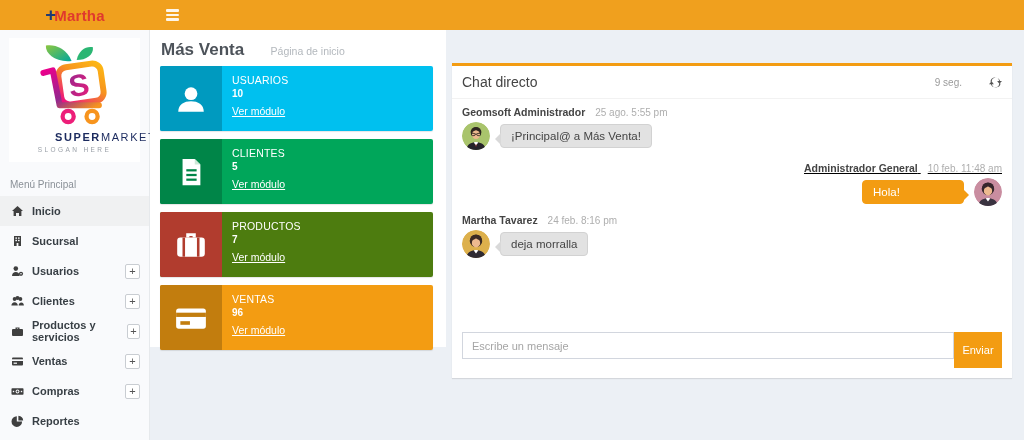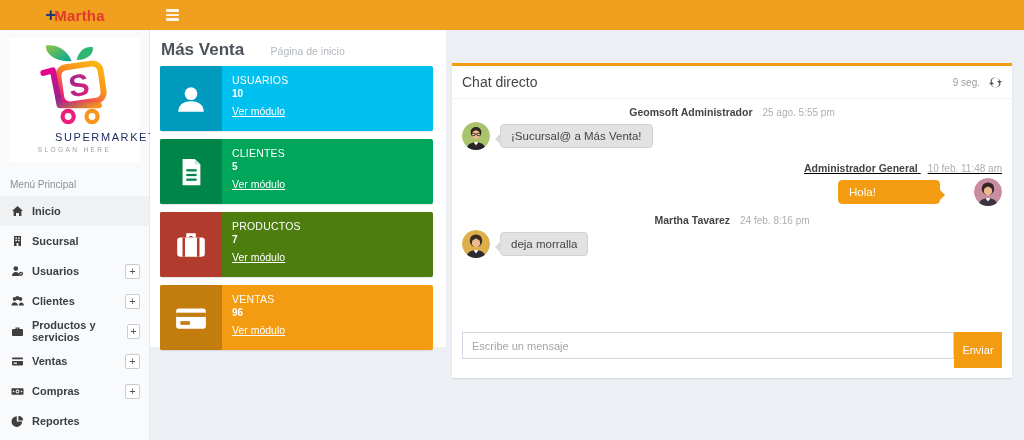--- a/index.html
+++ b/index.html
@@ -21,21 +21,21 @@
   .topbar-user { position:absolute; right:12px; top:0; height:30px;
     display:flex; align-items:center; gap:7px; cursor:pointer; }
   .topbar-user .label { color:#fff; font-size:11px; }
   .avatar { border-radius:50%; overflow:hidden; flex:0 0 auto; }
 
   
   .sidebar { position:absolute; top:30px; left:0; width:150px; height:410px;
     background:#f9fafc; border-right:1px solid #e6e9ec; }
   .logo-box { margin:8px 9px 0 9px; background:#fff; padding:5px 2px 9px 2px; text-align:center; }
   .logo-name { font-size:11px; color:#1b2a5e; letter-spacing:1.6px; margin-top:2px; }
-  .logo-name .b { font-weight:normal;padding-left:44px; }
+  .logo-name .b { font-weight:bold;padding-left:44px; }
   .logo-slogan { font-size:6.5px; color:#9aa0a8; letter-spacing:2.4px; margin-top:3px; }
   .menu-section { margin:17px 0 6px 10px; font-size:10px; color:#8a9097; }
   .menu { list-style:none; }
   .menu-item { height:30px; display:flex; align-items:center; padding:0 9px 0 11px;
     font-size:11px; font-weight:bold; color:#383f45; cursor:pointer; }
   .menu-item.active { background:#f0f1f2; }
   .menu-item svg { margin-right:8px; flex:0 0 auto; }
   .expand-btn { margin-left:auto; width:15px; height:15px; background:#fff;
     border:1px solid #c9cdd2; border-radius:2px; font-size:11px; line-height:13px;
     text-align:center; color:#555; cursor:pointer; font-weight:normal; }
@@ -59,34 +59,34 @@
   .c-green { background:#00a65a; } .c-green .info-icon { background:#008548; }
   .c-red { background:#4d7c0f; } .c-red .info-icon { background:#b13c2e; }
   .c-yellow { background:#f39c12; } .c-yellow .info-icon { background:#c27d0e; }
 
   
   .chat-box { position:absolute; left:302px; top:33px; width:560px; height:315px;
     background:#fff; border-top:3px solid #f39c12; box-shadow:0 1px 1px rgba(0,0,0,.1); }
   .chat-header { height:33px; display:flex; align-items:center; padding:0 10px;
     border-bottom:1px solid #f2f2f2; }
   .chat-title { flex:1; font-size:14px; color:#444; }
-  .chat-interval { font-size:10px; color:#9a9a9a; margin-right:9px; }
+  .chat-interval { font-size:10px; color:#9a9a9a; margin-right:27px; }
   .chat-refresh { cursor:pointer; display:flex; }
   .chat-body { padding:7px 10px 0 10px; }
   .msg { margin-bottom:12px; }
-  .msg-meta { font-size:10.5px; margin-bottom:4px;text-align:center; }
+  .msg-meta { font-size:10.5px; margin-bottom:4px; }
   .msg-name { font-weight:bold; color:#444; }
   .msg-time { color:#aeaeae; margin-left:7px; font-size:10px; }
   .msg-row { display:flex; align-items:flex-start; }
   .bubble { position:relative; margin-left:10px; margin-top:2px; background:#e2e2e2;
     border:1px solid #d2d2d2; border-radius:4px; padding:5px 10px; font-size:11.5px; color:#444; }
   .bubble:before { content:""; position:absolute; left:-6px; top:8px;
     border:6px solid transparent; border-right-color:#d9d9d9; border-left:0; }
   .msg.right .msg-meta { text-align:right;text-decoration:underline; }
-  .msg.right .msg-row { justify-content:flex-end;gap:24px; }
+  .msg.right .msg-row { justify-content:flex-end; }
   .msg.right .bubble { margin-left:0; margin-right:10px; background:#f39c12;
     border-color:#f39c12; color:#fff; width:102px; }
   .msg.right .bubble:before { left:auto; right:-6px; border:6px solid transparent;
     border-left-color:#f39c12; border-right:0; }
   .chat-footer { position:absolute; left:0; right:0; bottom:0; padding:10px; }
   .input-group { display:flex; }
   .chat-input { flex:1; height:27px; border:1px solid #d2d6de; padding:0 9px;
     font-size:11px; color:#555; outline:none; font-family:"Liberation Sans", sans-serif; }
   .chat-input::placeholder { color:#a5a5a5; }
   .send-btn { width:48px; height:36px; background:#f39c12; color:#fff; border:none;
@@ -319,21 +319,21 @@
               <ellipse cx="15" cy="13.6" rx="4.3" ry="4.7" fill="#edb98f"></ellipse>
               <path d="M9.6 12c0-3.8 2.2-6.2 5.4-6.2s5.4 2.4 5.4 6.2l-1.2.8v-2.6c-1.7-.3-3.2-1-4.2-2.1-1 1.1-2.5 1.8-4.2 2.1v2.6z" fill="#2e2620"></path>
               <rect x="10.2" y="12.2" width="3.8" height="2.4" rx="1" fill="none" stroke="#2e2620" stroke-width=".9"></rect>
               <rect x="16" y="12.2" width="3.8" height="2.4" rx="1" fill="none" stroke="#2e2620" stroke-width=".9"></rect>
               <path d="M14 13h2" stroke="#2e2620" stroke-width=".9"></path>
               <path d="M4.5 30c.8-5.8 5-8.2 10.5-8.2S24.7 24.2 25.5 30z" fill="#26242a"></path>
               <path d="M12.6 22l2.4 3.2 2.4-3.2c-1.4-.6-3.4-.6-4.8 0z" fill="#fff"></path>
               <path d="M14.4 24.6l.6 2.4.6-2.4-.6-1z" fill="#a33"></path>
             </svg>
           </span>
-          <div class="bubble">¡Sucursal@ a Más Venta!</div>
+          <div class="bubble">¡Principal@ a Más Venta!</div>
         </div>
       </div>
 
       <div class="msg right" style="margin-bottom:8px;">
         <div class="msg-meta">
           <span class="msg-name">Administrador General</span>
           <span class="msg-time">10 feb. 11:48 am</span>
         </div>
         <div class="msg-row">
           <div class="bubble">Hola!</div>

